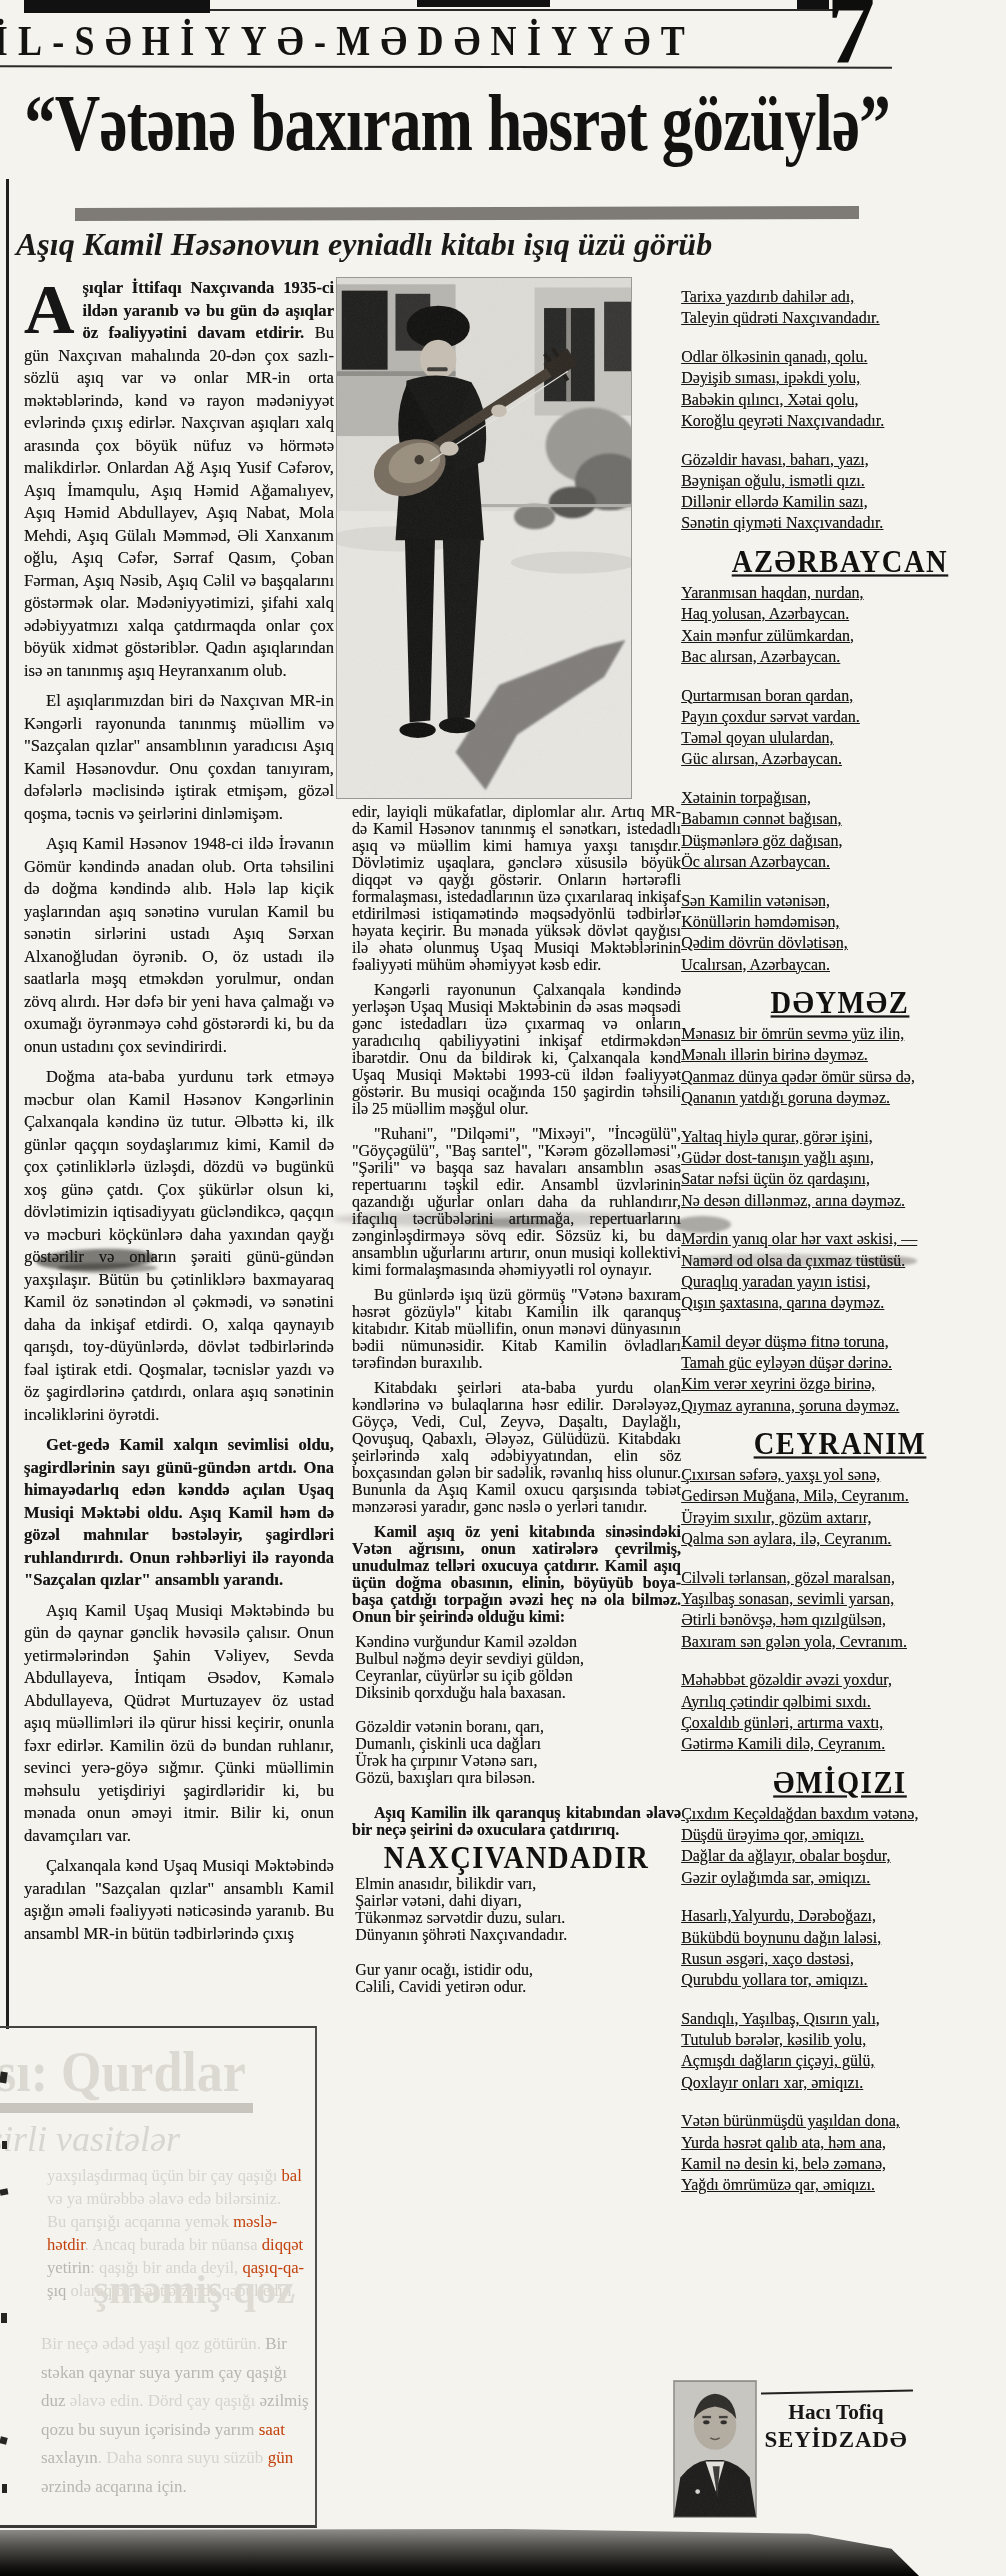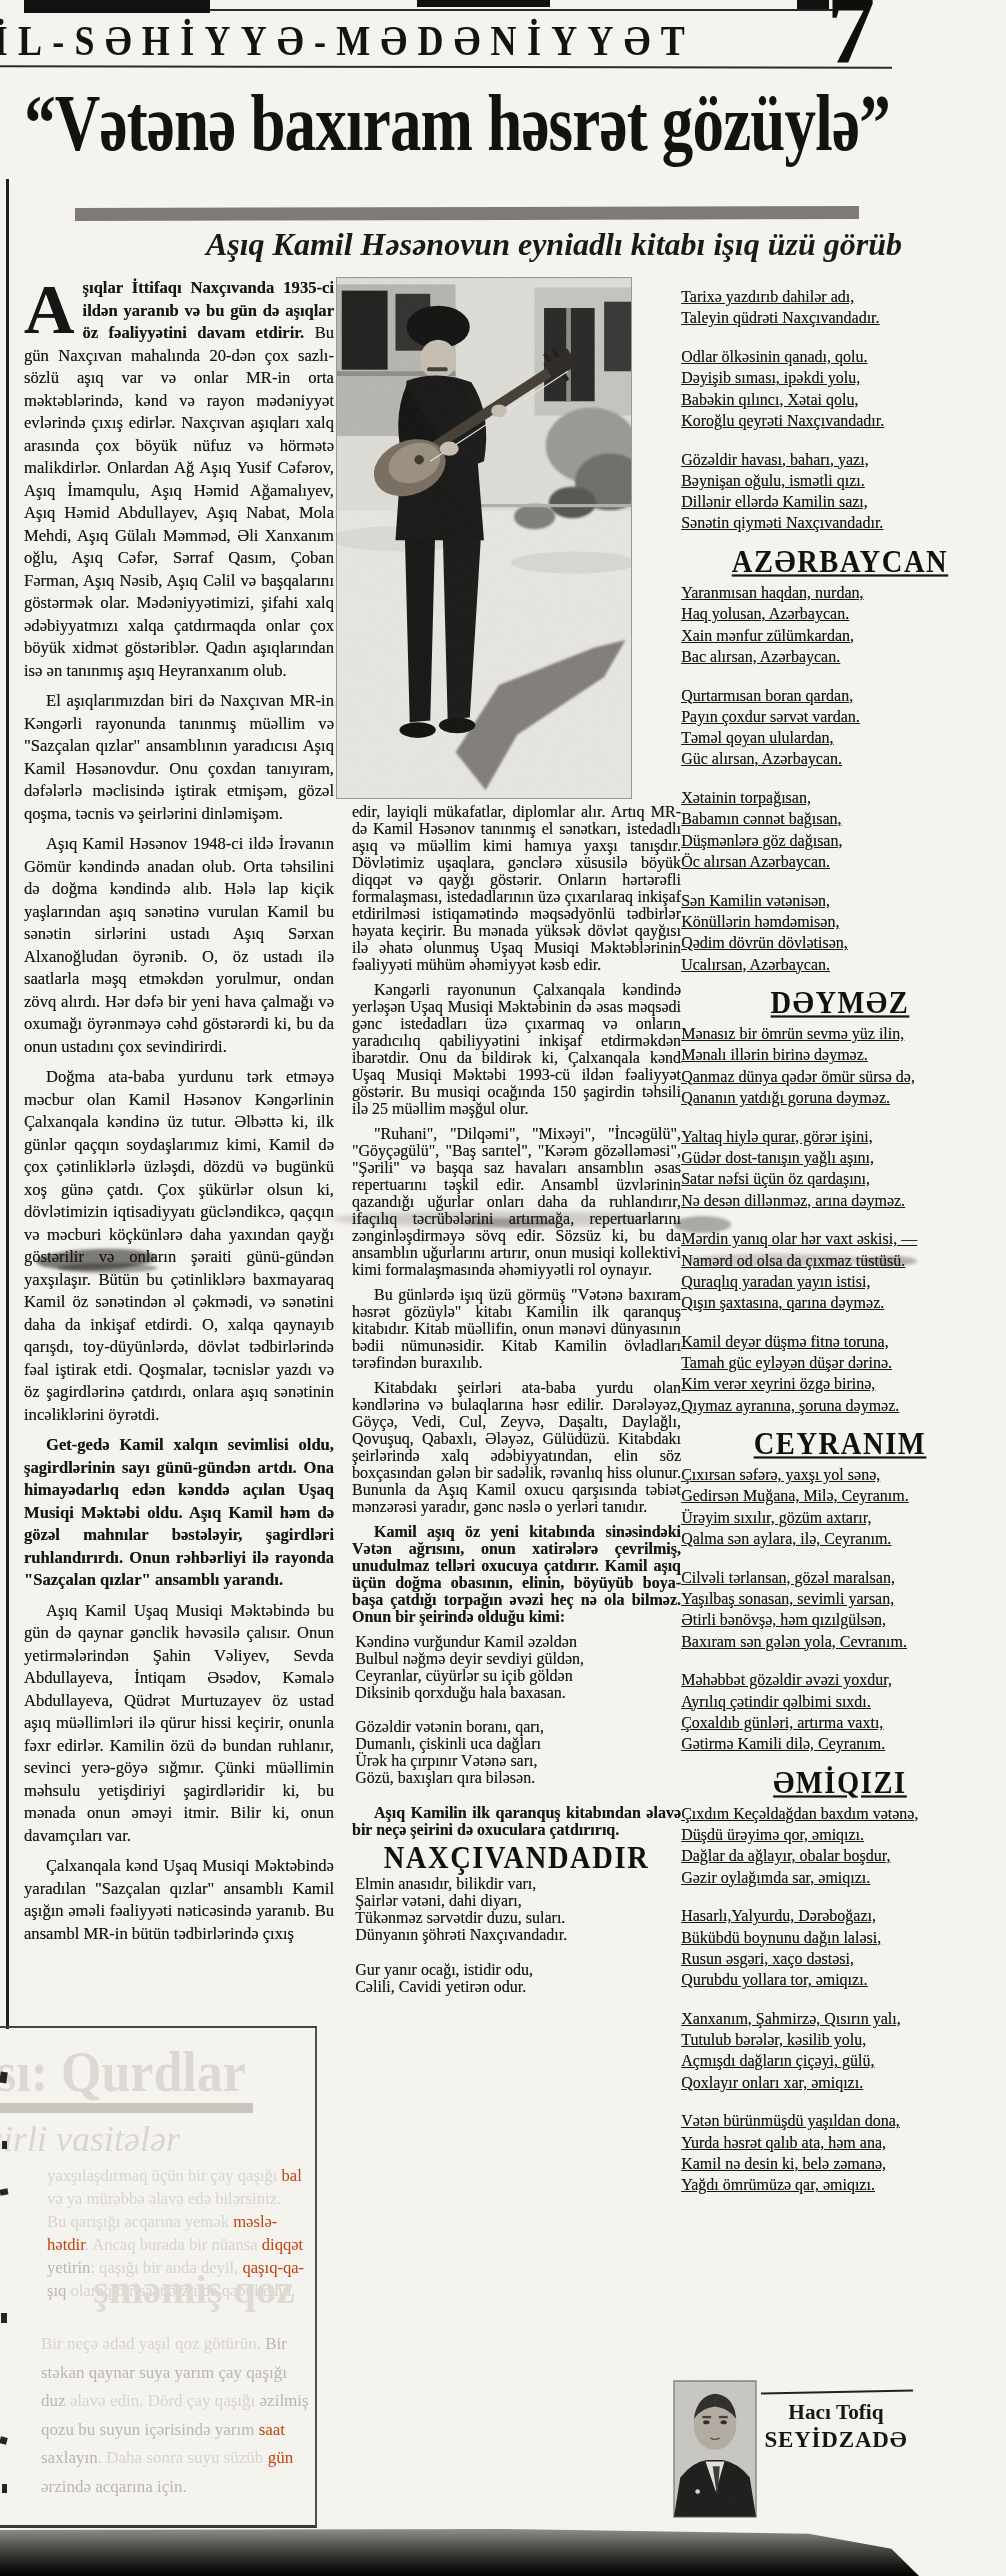--- a/index.html
+++ b/index.html
@@ -7,21 +7,21 @@
         font-family:"Liberation Serif","DejaVu Serif",serif;color:#161616;}
   
   .bar{position:absolute;background:#111;}
   .rule-thin{position:absolute;background:#2b2a28;height:2.4px;}
   .masthead-title{position:absolute;left:-6.3px;top:16px;font-size:36px;font-weight:bold;
         letter-spacing:10.3px;white-space:nowrap;transform:scaleY(1.18);transform-origin:top left;color:#131312;}
   .page-number{position:absolute;left:827px;top:-25px;font-size:96px;font-weight:bold;color:#0e0e0d;}
   .headline{position:absolute;left:12px;top:77px;width:890px;text-align:center;font-weight:bold;
         font-size:63px;letter-spacing:-0.8px;white-space:nowrap;transform:scaleY(1.28);transform-origin:top center;color:#131210;}
   .gray-bar{position:absolute;left:75px;top:207px;width:784px;height:12.7px;background:#7e7b77;transform:rotate(-.15deg);}
-  .subhead{position:absolute;left:16px;top:226px;width:886px;text-align:right;font-style:italic;
+  .subhead{position:absolute;left:16px;top:226px;width:886px;text-align:left;font-style:italic;
         font-weight:bold;font-size:32px;color:#1a1917;}
   .left-rule{position:absolute;left:6.3px;top:179px;width:2.4px;height:1850px;background:#201f1d;}
   
   .col{position:absolute;text-align:justify;}
   .col1{left:24px;top:277px;width:310px;font-size:16.6px;line-height:22.5px;max-height:1747px;overflow:hidden;}
   .col2{left:352px;top:803px;width:329px;font-size:16px;line-height:17px;height:1724px;overflow:hidden;}
   .col3{left:678px;top:286px;width:324px;font-size:16px;line-height:21.3px;text-align:left;height:2095px;overflow:hidden;text-decoration:underline;}
   .para{margin:0 0 8px 0;text-indent:22px;text-shadow:0 0 0.4px rgba(10,10,10,.55);}
   .para.nd{text-indent:0;}
   .bseg{font-weight:bold;}
@@ -277,21 +277,21 @@
         <div class="vline">Dağlar da ağlayır, obalar boşdur,</div>
         <div class="vline">Gəzir oylağımda sar, əmiqızı.</div>
       </div>
       <div class="stanza">
         <div class="vline">Hasarlı,Yalyurdu, Dərəboğazı,</div>
         <div class="vline">Bükübdü boynunu dağın laləsi,</div>
         <div class="vline">Rusun əsgəri, xaço dəstəsi,</div>
         <div class="vline">Qurubdu yollara tor, əmiqızı.</div>
       </div>
       <div class="stanza">
-        <div class="vline">Xanxanım, Şahmirzə, Qısırın yalı,</div>
+        <div class="vline">Sandıqlı, Yaşılbaş, Qısırın yalı,</div>
         <div class="vline">Tutulub bərələr, kəsilib yolu,</div>
         <div class="vline">Açmışdı dağların çiçəyi, gülü,</div>
         <div class="vline">Qoxlayır onları xar, əmiqızı.</div>
       </div>
       <div class="stanza">
         <div class="vline">Vətən bürünmüşdü yaşıldan dona,</div>
         <div class="vline">Yurda həsrət qalıb ata, həm ana,</div>
         <div class="vline">Kamil nə desin ki, belə zəmanə,</div>
         <div class="vline">Yağdı ömrümüzə qar, əmiqızı.</div>
       </div>

